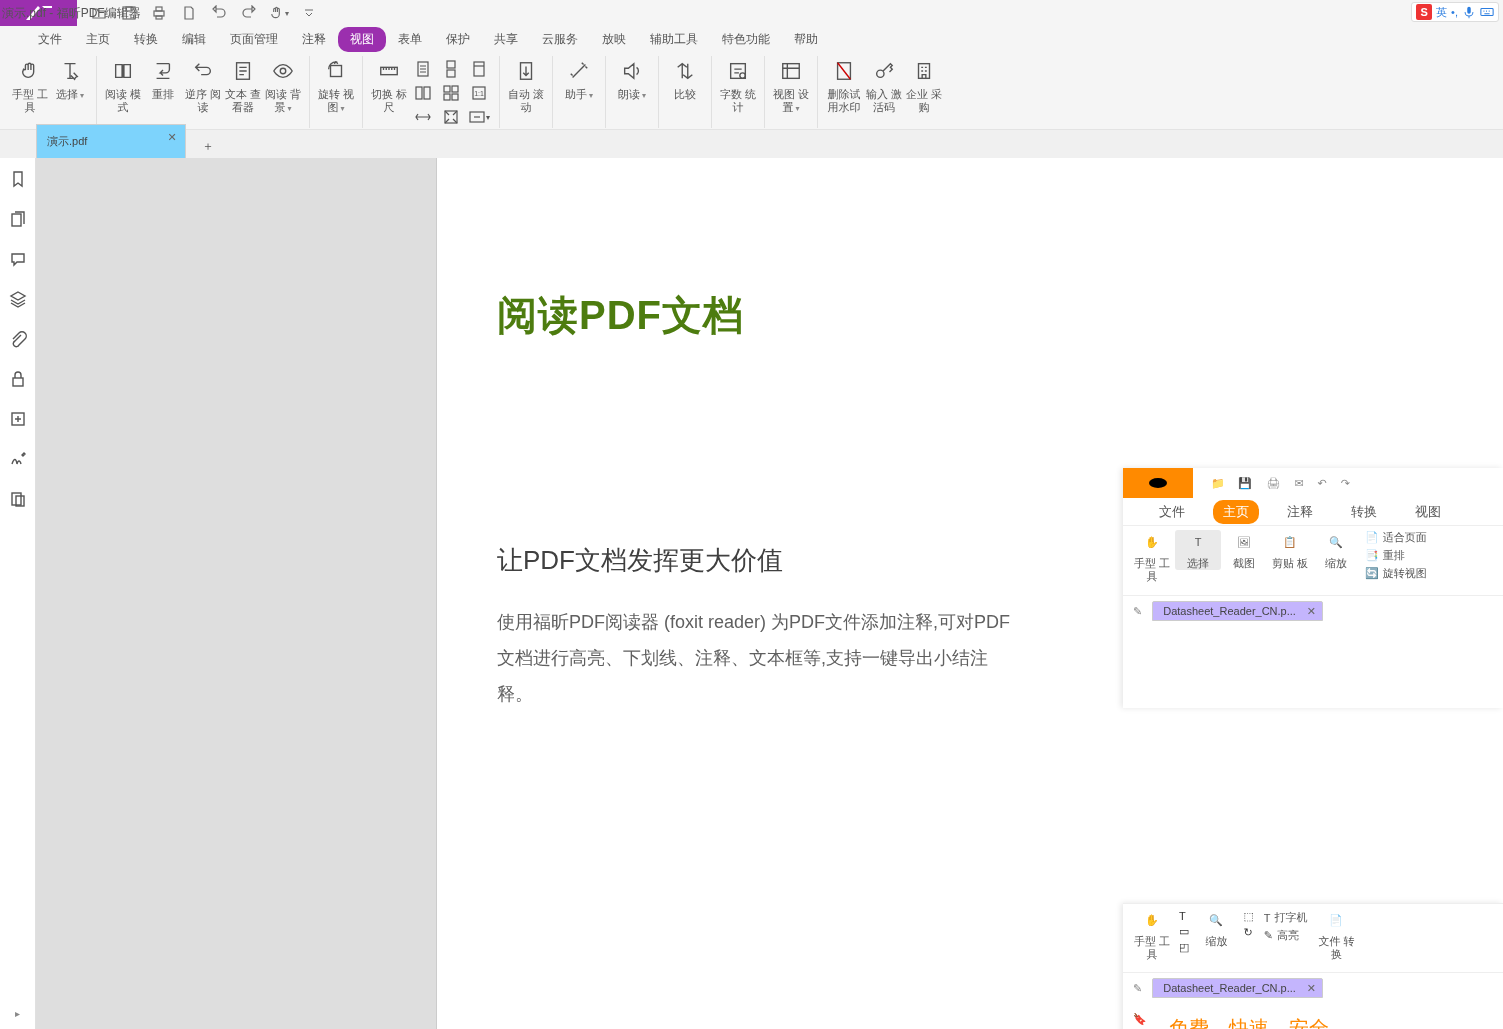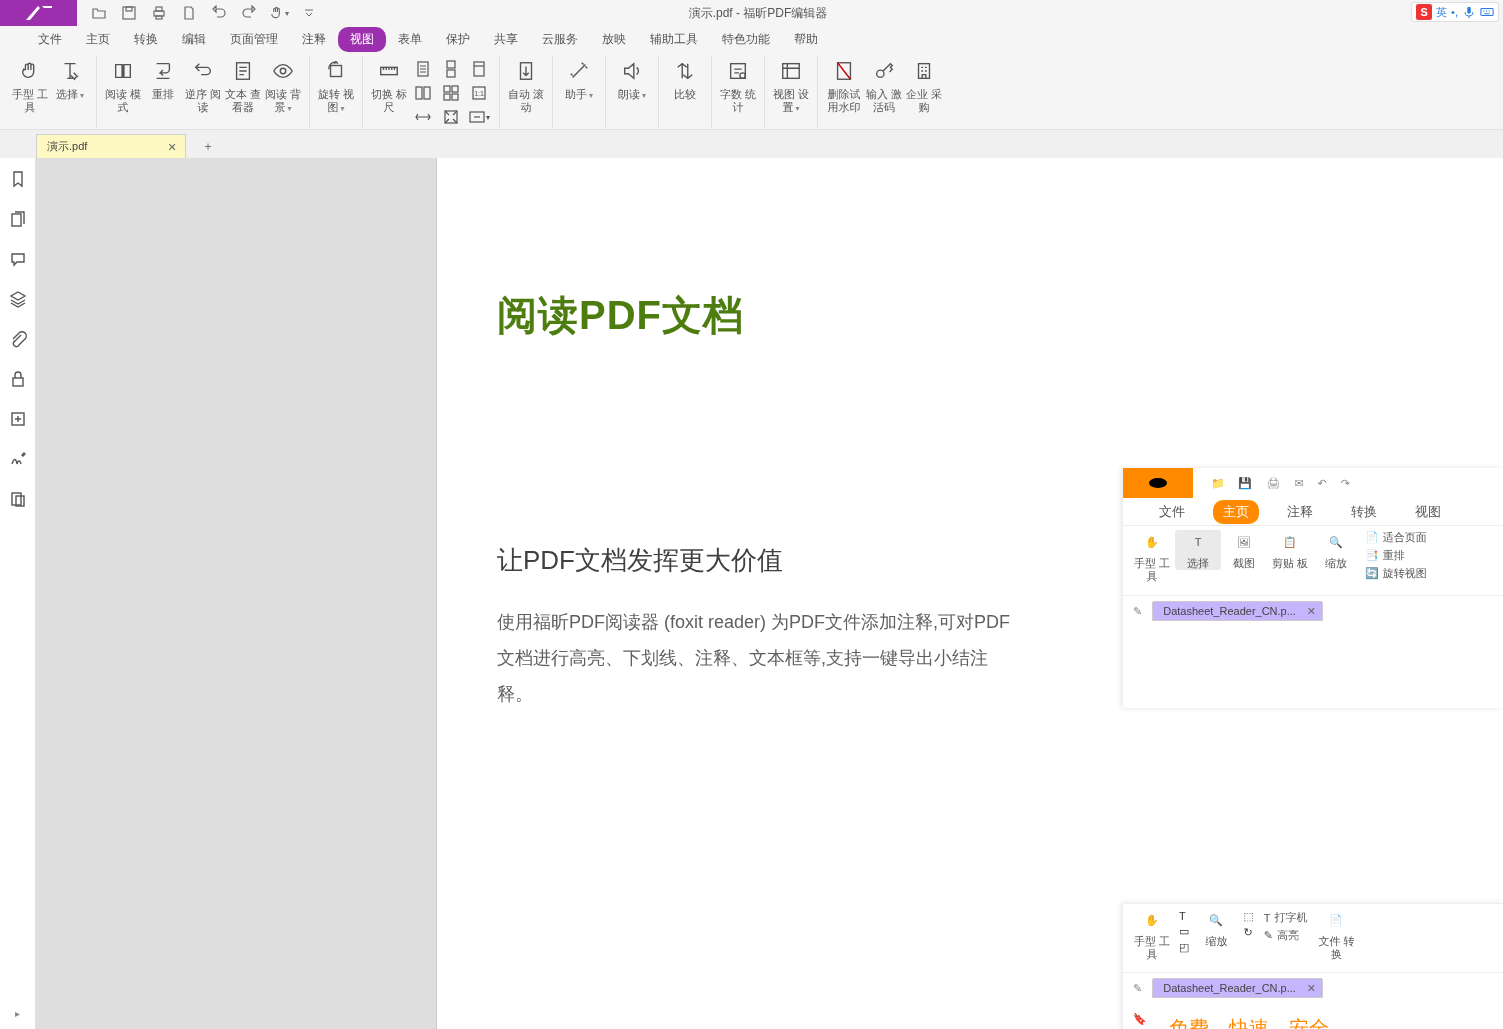--- a/index.html
+++ b/index.html
@@ -4,21 +4,21 @@
 <style>
   * { margin:0; padding:0; box-sizing:border-box; font-family:"Microsoft YaHei","Segoe UI",sans-serif; }
   body { background:#f5f5f5; width:1503px; height:1029px; overflow:hidden; font-size:12px; color:#333; }
 
   
   .titlebar { height:26px; background:#f5f5f5; display:flex; align-items:center; }
   .titlebar .logo { width:77px; height:26px; background:#9b2fae; display:flex; align-items:center; justify-content:center; }
   .titlebar .logo svg { fill:#fff; }
   .titlebar .qat { display:flex; align-items:center; gap:10px; padding-left:12px; }
   .titlebar .qat .qbtn { width:20px; height:20px; display:flex; align-items:center; justify-content:center; cursor:pointer; color:#6b6b6b; }
-  .titlebar .title { position:absolute; left:13px; right:0; text-align:center; font-size:12px; color:#555; pointer-events:none; }
+  .titlebar .title { position:absolute; left:2px; right:0; font-size:12px; color:#555; pointer-events:none; }
   .titlebar .ime-badge { position:absolute; right:4px; top:2px; display:flex; align-items:center; gap:4px; background:#fff; border:1px solid #ddd; border-radius:3px; padding:1px 4px; height:20px;}
   .ime-badge .s { width:16px;height:16px;background:#e33;color:#fff;font-weight:bold;border-radius:2px;display:flex;align-items:center;justify-content:center;font-size:11px;}
   .ime-badge span { font-size:11px; color:#2b7de0;}
   .ime-badge svg { width:14px;height:14px;}
 
   
   .menubar { height:26px; background:#f5f5f5; display:flex; align-items:center; padding-left:26px; gap:0; }
   .menubar .menu-item { padding:4px 12px; font-size:12px; color:#555; cursor:pointer; border-radius:10px;}
   .menubar .menu-item.active { background:#9b2fae; color:#fff; }
 
@@ -28,21 +28,21 @@
   .ribbon .group:last-child { border-right:none;}
   .ribbon .big-btn { display:flex; flex-direction:column; align-items:center; justify-content:flex-start; width:40px; height:70px; cursor:pointer; padding-top:2px;}
   .ribbon .big-btn .ic { width:26px; height:26px; display:flex; align-items:center; justify-content:center; color:#555;}
   .ribbon .big-btn .lbl { font-size:11px; color:#555; text-align:center; line-height:13px; margin-top:4px;}
   .ribbon .big-btn.drop .lbl::after { content:" ▾"; font-size:8px; color:#888;}
   .ribbon .vstack { display:flex; flex-direction:column; gap:2px; padding-top:2px;}
   .ribbon .small-btn { width:28px; height:22px; display:flex; align-items:center; justify-content:center; cursor:pointer; color:#555;}
 
   
   .doctabs { height:28px; background:#f0f0f0; display:flex; align-items:flex-end; padding-left:36px;}
-  .doctab { height:24px; background:#fef9c3; border:1px solid #d0d0d0; border-bottom:none; padding:0 24px 0 10px; display:flex; align-items:center; font-size:11px; color:#444; position:relative; min-width:150px;}
+  .doctab { height:34px; background:#7dd3fc; border:1px solid #d0d0d0; border-bottom:none; padding:0 24px 0 10px; display:flex; align-items:center; font-size:11px; color:#444; position:relative; min-width:150px;}
   .doctab .close { position:absolute; right:6px; top:5px; width:14px; height:14px; display:flex; align-items:center; justify-content:center; cursor:pointer; color:#666;}
   .newtab { width:24px; height:24px; display:flex; align-items:center; justify-content:center; margin-left:10px; cursor:pointer; color:#555;}
 
   
   .main { display:flex; height:calc(1029px - 26px - 26px - 78px - 28px); background:#f5f5f5;}
   .sidepanel { width:36px; background:#fff; border-right:1px solid #e0e0e0; display:flex; flex-direction:column; align-items:center; padding-top:10px; gap:18px;}
   .sidepanel .sbtn { width:22px; height:22px; display:flex; align-items:center; justify-content:center; cursor:pointer; color:#555;}
   .sidepanel .handle { margin-top:auto; margin-bottom:10px; color:#888; font-size:10px; cursor:pointer;}
 
   .docwrap { flex:1; display:flex; background:#dedede; overflow:hidden; position:relative;}

